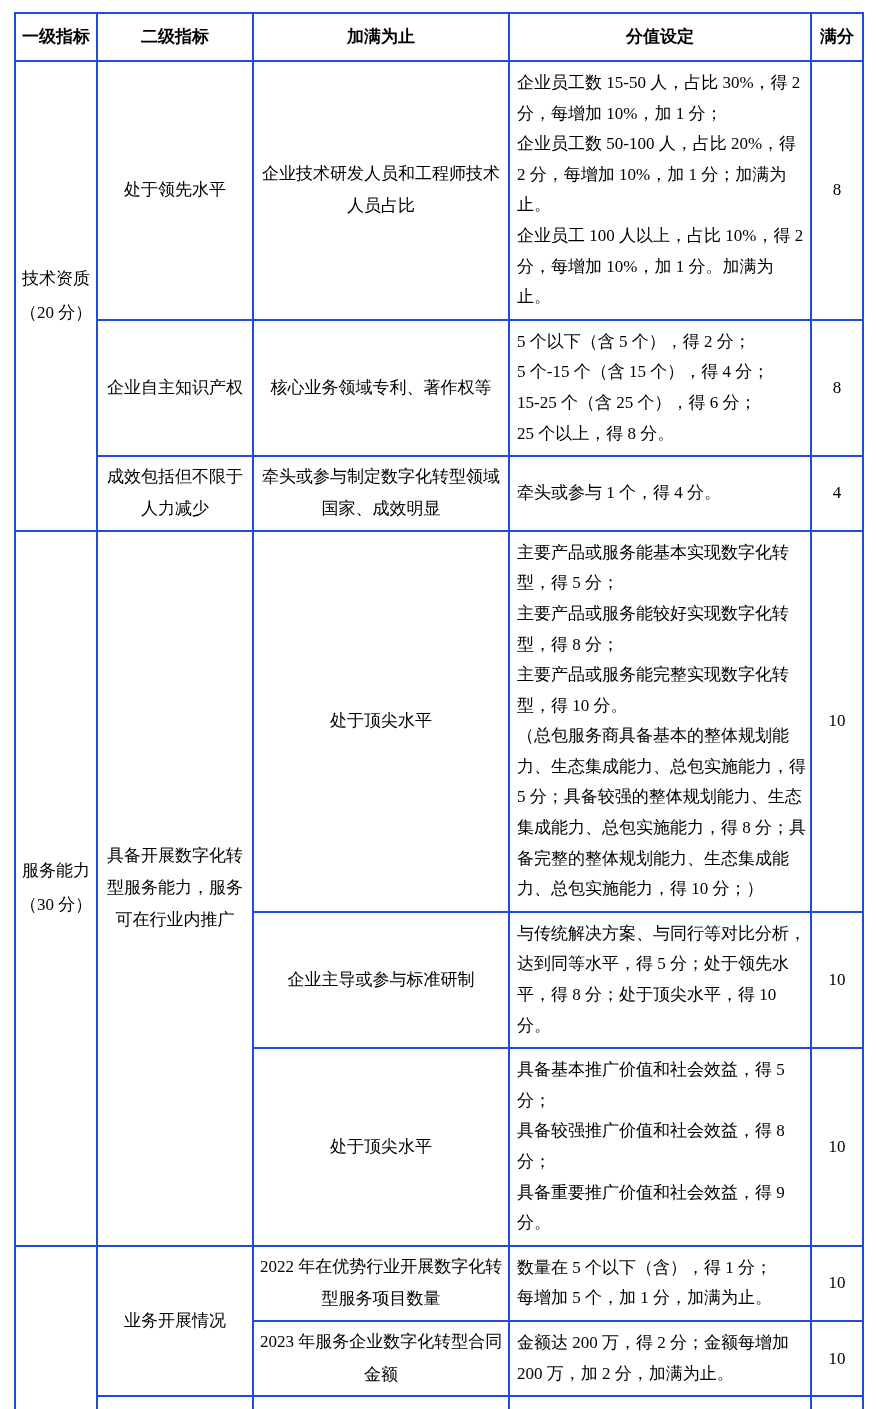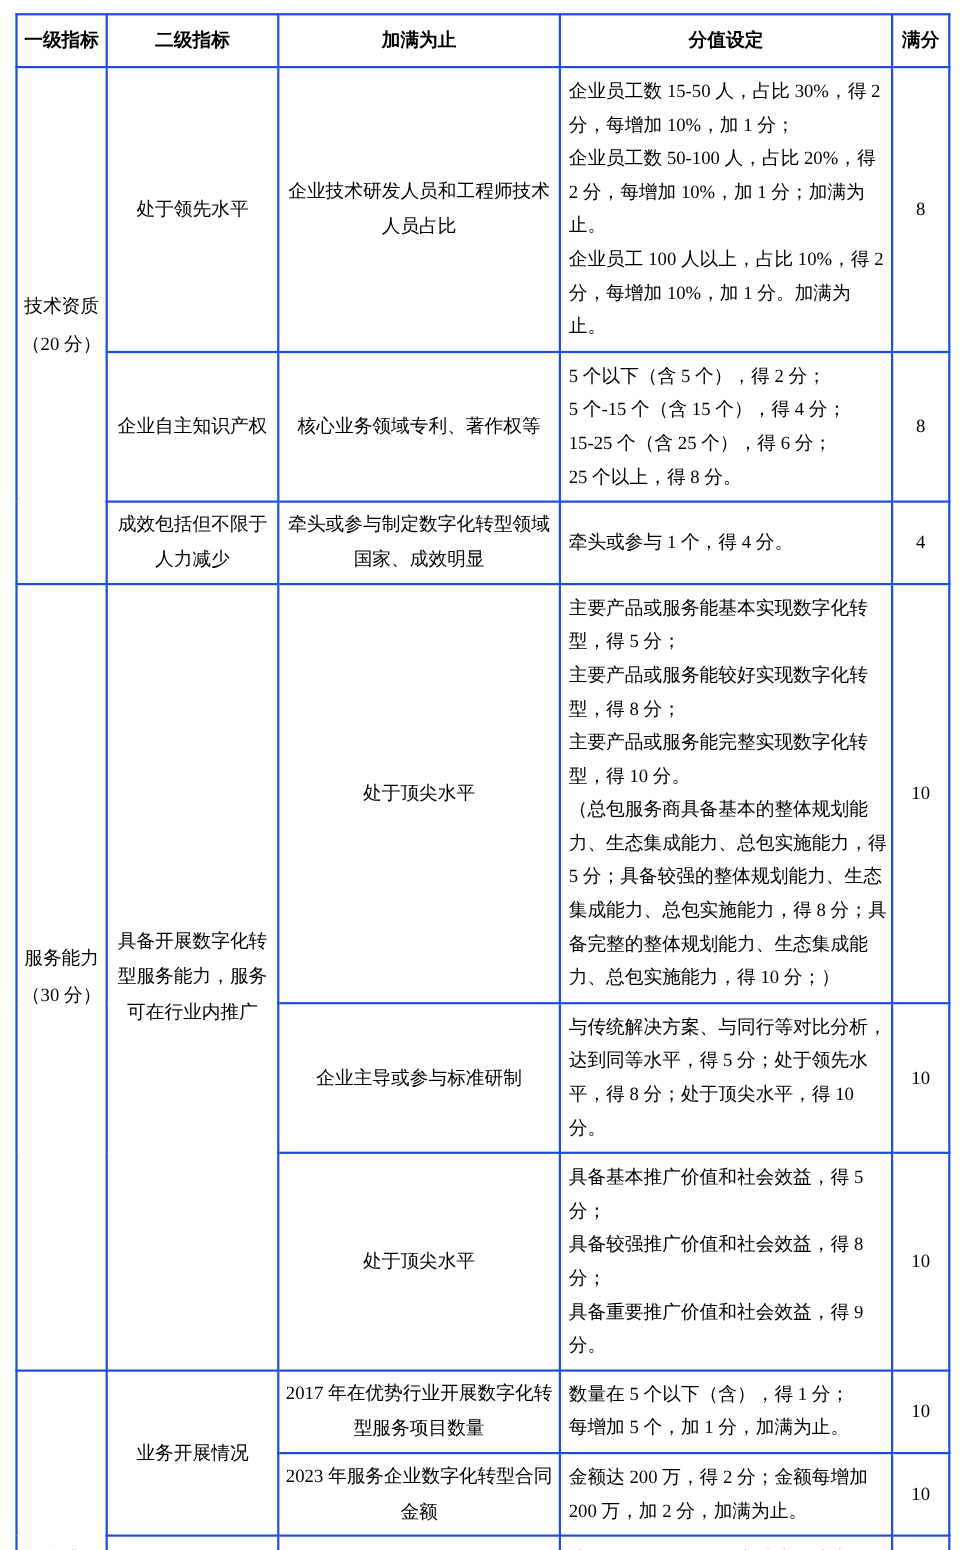--- a/index.html
+++ b/index.html
@@ -119,21 +119,21 @@
         <td class="score">具备基本推广价值和社会效益，得 5 分；
 具备较强推广价值和社会效益，得 8 分；
 具备重要推广价值和社会效益，得 9 分。</td>
         <td class="max">10</td>
       </tr>
 
       <tr style="height:64px">
         <td class="l1" rowspan="3">服务成效
 （40 分）</td>
         <td class="l2" rowspan="2">业务开展情况</td>
-        <td class="l3">2017 年在优势行业开展数字化转型服务项目数量</td>
+        <td class="l3">2022 年在优势行业开展数字化转型服务项目数量</td>
         <td class="score">数量在 5 个以下（含），得 1 分；
 每增加 5 个，加 1 分，加满为止。</td>
         <td class="max">10</td>
       </tr>
       <tr style="height:64px">
         <td class="l3">2023 年服务企业数字化转型合同金额</td>
         <td class="score">金额达 200 万，得 2 分；金额每增加 200 万，加 2 分，加满为止。</td>
         <td class="max">10</td>
       </tr>
       <tr style="height:202px">

